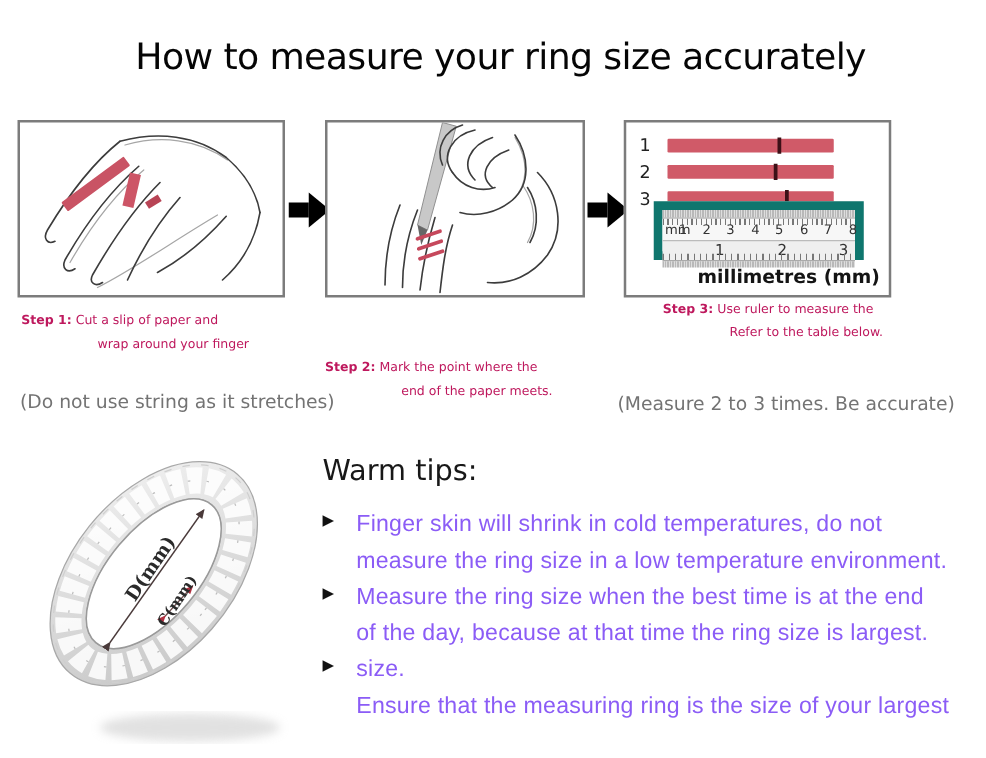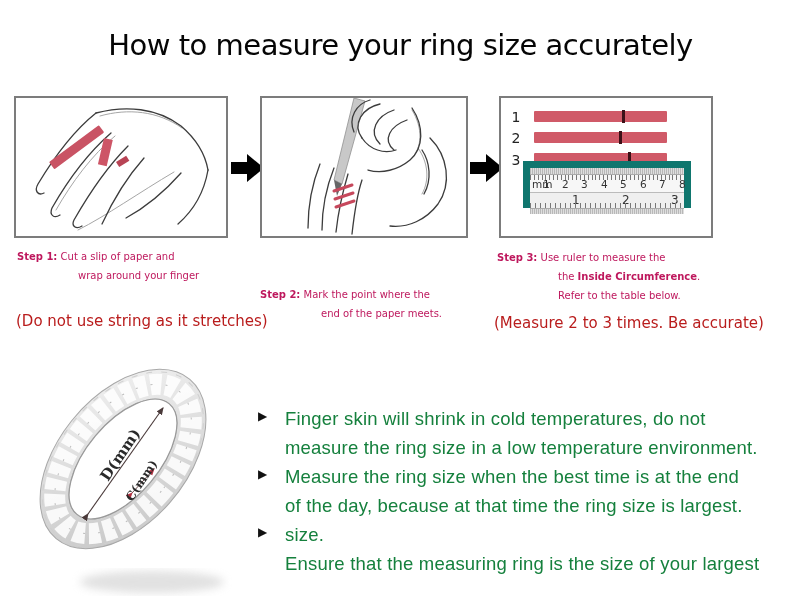--- a/index.html
+++ b/index.html
@@ -26,22 +26,22 @@
                border-left:17px solid #000;}
   #arrow1{left:231px;}
   #arrow2{left:470px;}
 
   
   .caption{font-size:10px;line-height:19px;color:#be185d;}
   .caption b{font-weight:bold;}
   .cap-cont{padding-left:61px;}
   #cap1{left:17px;top:247px;width:240px;}
   #cap2{left:260px;top:247px;width:228px;margin-top:38px;}
-  #cap3{left:497px;top:248px;width:235px;}
-  .note{font-size:15px;color:#b91c1c;}
+  #cap3{left:497px;top:238px;width:235px;text-align:center;}
+  .note{font-size:15px;color:#737373;}
   #note1{left:16px;top:312px;}
   #note3{left:494px;top:314px;}
 
   
   .strip-label{position:absolute;left:8px;font-size:14px;color:#222;width:14px;text-align:center;}
   .strip{position:absolute;left:33px;width:133px;height:11px;border-radius:1px;}
   .strip-mark{position:absolute;top:-1px;width:3px;height:13px;}
   .ruler{position:absolute;left:22px;top:63px;width:168px;height:47px;border:7px solid #0f766e;
          background:#f2f2f2;box-sizing:border-box;}
   .rtex{height:7px;background:repeating-linear-gradient(90deg,#b8b8b8 0 1px,#dedede 1px 2px);
@@ -56,21 +56,21 @@
   .rband-in .ticks{position:absolute;bottom:0;left:0;right:0;height:5px;
         background:repeating-linear-gradient(90deg,#777 0 1px,transparent 1px 5px);}
   .unit-label{position:absolute;left:55px;top:114px;width:150px;text-align:center;
         font-size:15px;font-weight:600;color:#141414;}
 
   
   .tips-head{left:258px;top:364px;font-size:23px;color:#181818;font-weight:500;letter-spacing:0px;}
   .tips{left:258px;top:404px;width:520px;font-family:"Liberation Sans",sans-serif;}
   .tip{position:relative;padding-left:27px;margin:0;}
   .tip-marker{position:absolute;left:0;top:5px;font-size:12px;color:#111;}
-  .tip-line{display:block;font-size:18.5px;line-height:29px;color:#15803d;letter-spacing:0.2px;}
+  .tip-line{display:block;font-size:18.5px;line-height:29px;color:#8b5cf6;letter-spacing:0.2px;}
 
   .sketch{stroke:#3c3c3c;stroke-width:1.3;fill:none;stroke-linecap:round;}
   .sketch-lt{stroke:#a6a6a6;stroke-width:1;fill:none;stroke-linecap:round;}
 </style>
 </head>
 <body>
 
 <div id="stage">
 
   <div class="abs title">How to measure your ring size accurately</div>
@@ -172,38 +172,38 @@
         <span style="left:149px">8</span>
       </div>
       <div class="rband-in">
         <span style="left:42px">1</span>
         <span style="left:92px">2</span>
         <span style="left:141px">3</span>
         <div class="ticks"></div>
       </div>
       <div class="rtex bot"></div>
     </div>
+    <div class="unit-label">millimetres (mm)</div>
   </div>
 
   <div class="abs caption" id="cap1">
     <div><b>Step 1:</b>
       <span>Cut a slip of paper and</span></div>
     <div class="cap-cont">wrap around your finger</div>
   </div>
 
   <div class="abs caption" id="cap2">
     <div><b>Step 2:</b>
       <span>Mark the point where the</span></div>
     <div class="cap-cont">end of the paper meets.</div>
   </div>
 
   <div class="abs caption" id="cap3">
     <div><b>Step 3:</b>
       <span>Use ruler to measure the</span></div>
-    <div class="cap-cont"><span>the </span><b>Inside Circumference</b><span>.</span></div>
     <div class="cap-cont">Refer to the table below.</div>
   </div>
 
   <div class="abs note" id="note1">(Do not use string as it stretches)</div>
   <div class="abs note" id="note3">(Measure 2 to 3 times. Be accurate)</div>
 
   <svg class="abs" style="left:2px;top:358px" width="250" height="248" viewBox="0 0 250 248">
     <defs>
       <linearGradient id="silver" x1="0" y1="0" x2="1" y2="1">
         <stop offset="0" stop-color="#f4f4f4"></stop>
@@ -231,20 +231,21 @@
       <ellipse cx="121" cy="101" rx="36" ry="72" fill="#ffffff" stroke="#9a9a9a" stroke-width="1.2"></ellipse>
     </g>
 
     <line x1="86" y1="156" x2="161" y2="50" stroke="#4a3a3a" stroke-width="1.1" marker-start="url(#arrD)" marker-end="url(#arrD)"></line>
     <text transform="translate(106,124) rotate(-56)" font-family="DejaVu Serif, serif" font-size="15" font-weight="bold" fill="#2a2a2a">D(mm)</text>
 
     <line x1="130" y1="135" x2="152" y2="111" stroke="#6a4a4a" stroke-width="1" marker-start="url(#arrC)" marker-end="url(#arrC)"></line>
     <text transform="translate(130,144) rotate(-56)" font-family="DejaVu Serif, serif" font-size="12" font-weight="bold" fill="#2a2a2a">C(mm)</text>
   </svg>
 
+  <div class="abs tips-head">Warm tips:</div>
   <div class="abs tips">
     <div class="tip">
       <span class="tip-marker">▶</span>
       <span class="tip-line">Finger skin will shrink in cold temperatures, do not</span>
       <span class="tip-line">measure the ring size in a low temperature environment.</span>
     </div>
     <div class="tip">
       <span class="tip-marker">▶</span>
       <span class="tip-line">Measure the ring size when the best time is at the end</span>
       <span class="tip-line">of the day, because at that time the ring size is largest.</span>

